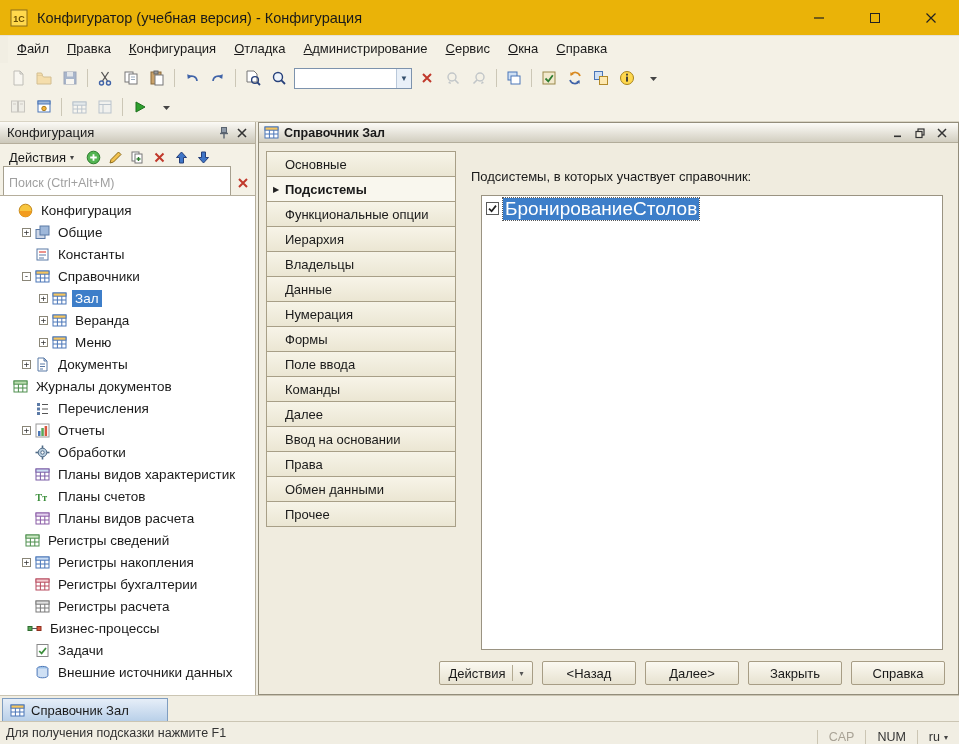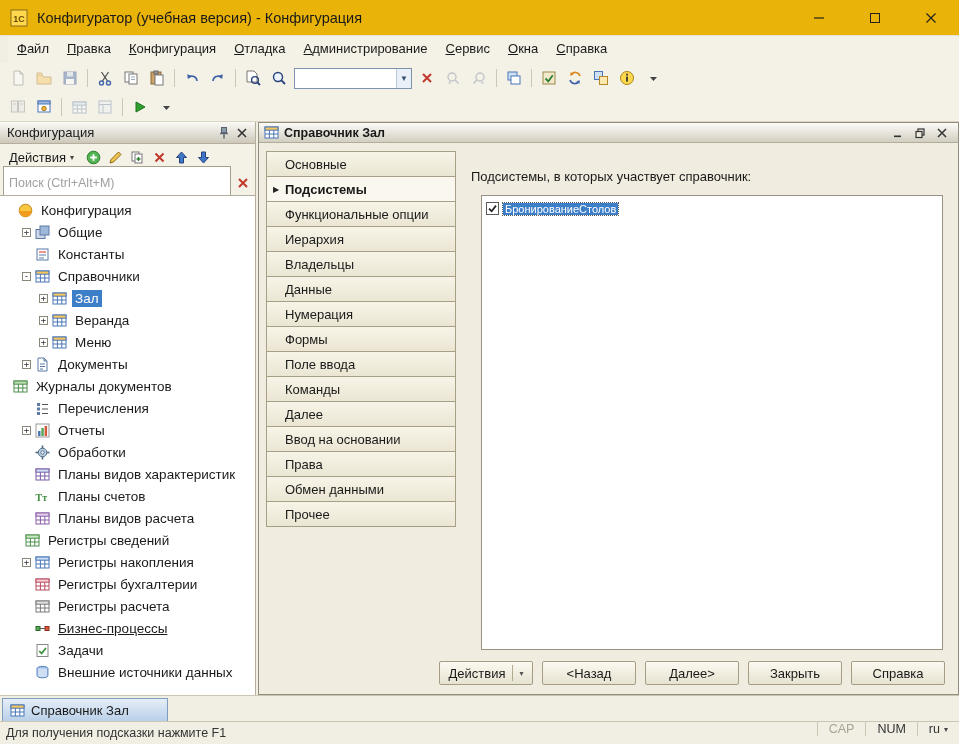--- a/index.html
+++ b/index.html
@@ -70,21 +70,21 @@
   .tabs{position:absolute;left:7px;top:8px;width:190px}
   .tab{height:26px;border:1px solid #a89f87;background:linear-gradient(#f7f4e8,#ebe6d3);margin-top:-1px;
        display:flex;align-items:center;padding:0 6px;font-size:13px}
   .tab:first-child{margin-top:0}
   .tab-marker{width:12px;font-size:8px;color:#222;visibility:hidden;flex:none}
   .tab.selected .tab-marker{visibility:visible}
   .tab.selected{font-weight:bold;background:#f9f7ee}
   .content-label{position:absolute;left:212px;top:26px;font-size:13px}
   .listbox{position:absolute;left:222px;top:52px;width:462px;height:455px;background:#fff;
            border:1px solid #9a9382;padding:3px 2px}
-  .list-row{height:19px;display:flex;align-items:center;padding-left:2px;font-size:11px}
+  .list-row{height:19px;display:flex;align-items:center;padding-left:2px;font-size:19px}
   .checkbox{width:13px;height:13px;border:1px solid #5a5a5a;background:#fff;display:flex;
             align-items:center;justify-content:center;margin-right:4px;flex:none}
   .row-label{padding:0 2px}
   .row-label.selected{background:#3d7ec9;color:#fff;outline:1px dotted rgba(0,0,0,.65)}
   .ebuttons{position:absolute;right:13px;bottom:9px;display:flex;gap:9px}
   .btn{min-width:94px;height:24px;border:1px solid #a79d85;border-radius:2px;
        background:linear-gradient(#fbf9f1,#e7e2d0);display:flex;align-items:center;justify-content:center;
        font-size:13px;padding:0 8px}
   .btn-caret{font-size:8px;color:#555;border-left:1px solid #b3aa92;padding-left:6px;margin-left:7px;
              height:16px;display:flex;align-items:center}
@@ -92,21 +92,21 @@
   
   .wintabs{position:absolute;left:0;top:695px;width:959px;height:26px;background:#f1eee3;
            border-top:1px solid #cbc5b3;display:flex;align-items:flex-end;padding:0 0 0 2px}
   .wintab{height:23px;display:flex;align-items:center;gap:6px;padding:0 38px 0 6px;
           background:linear-gradient(#e6eef8,#b9d0e9);border:1px solid #7f9dc0;border-bottom:none;font-size:13px}
 
   
   .statusbar{position:absolute;left:0;top:721px;width:959px;height:23px;background:#f1eee3;
              border-top:1px solid #cbc5b3;display:flex;align-items:stretch;font-size:12.5px;color:#333}
   .status-hint{flex:1;padding-left:6px;display:flex;align-items:center}
-  .status-indicators{display:flex;align-items:flex-start}
+  .status-indicators{display:flex;align-items:flex-end}
   .status-cell{padding:0 11px;display:flex;align-items:center;border-left:1px solid #cbc5b3}
   .status-cell.inactive{color:#a9a396}
 </style>
 </head>
 <body>
 
 <div class="titlebar">
   <span class="icon app">
       <svg xmlns="http://www.w3.org/2000/svg" width="18" height="18" viewBox="0 0 18 18">
         <rect x="1" y="1" width="16" height="16" fill="#ffd84d" stroke="#8a6d1a"></rect>
@@ -643,21 +643,21 @@
           <svg xmlns="http://www.w3.org/2000/svg" width="15" height="15" viewBox="0 0 15 15">
             <rect x="1" y="2" width="13" height="11" fill="#fff" stroke="#7a7a7a"></rect>
             <rect x="1" y="2" width="13" height="3.2" fill="#e2e2e2" stroke="#7a7a7a"></rect>
             <line x1="5.4" y1="5.2" x2="5.4" y2="13" stroke="#7a7a7a"></line>
             <line x1="9.8" y1="5.2" x2="9.8" y2="13" stroke="#7a7a7a"></line>
             <line x1="1" y1="9" x2="14" y2="9" stroke="#7a7a7a"></line>
           </svg>
         </span>
         <span class="tree-label">Регистры расчета</span>
       </div>
-      <div class="tree-row" style="padding-left: 22px; text-decoration: underline;">
+      <div class="tree-row" style="padding-left: 14px;">
         <span class="expander none">+</span>
         <span class="icon">
           <svg xmlns="http://www.w3.org/2000/svg" width="15" height="15" viewBox="0 0 15 15">
             <rect x="1" y="5.5" width="4" height="4" fill="#58a758" stroke="#2e6b2e"></rect>
             <rect x="10" y="5.5" width="4" height="4" fill="#d8573f" stroke="#8f2f1d"></rect>
             <line x1="5" y1="7.5" x2="10" y2="7.5" stroke="#555"></line>
           </svg>
         </span>
         <span class="tree-label">Бизнес-процессы</span>
       </div>

